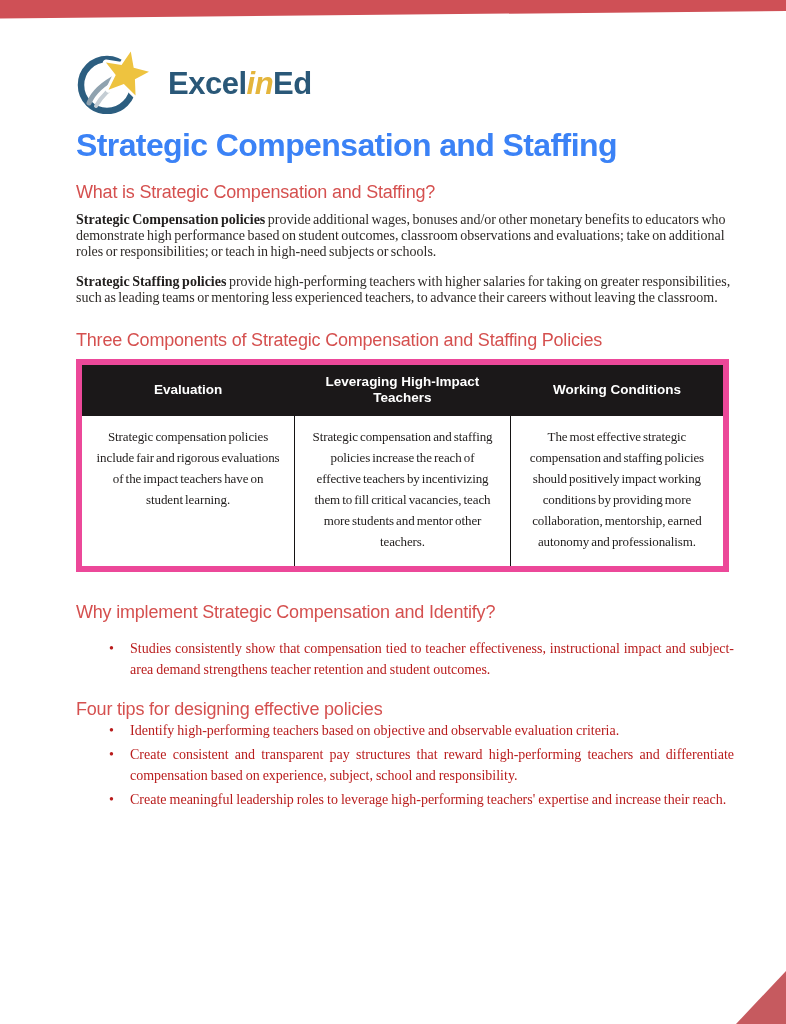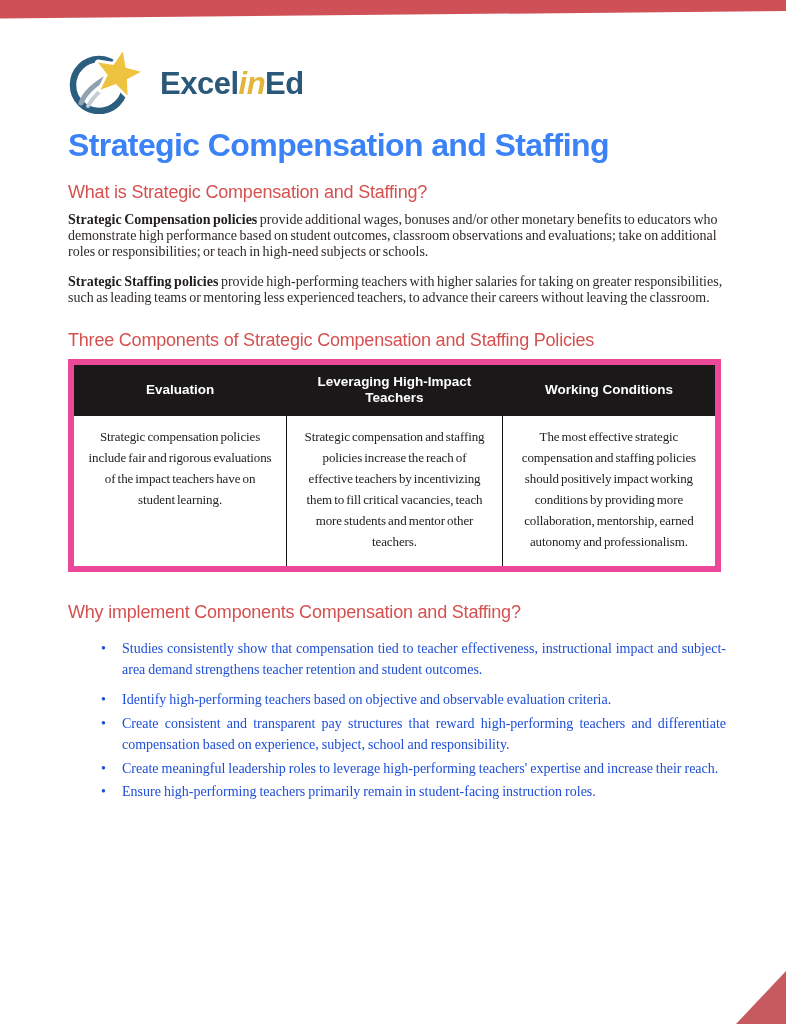--- a/index.html
+++ b/index.html
@@ -25,21 +25,21 @@
   .corner-bottom {
     position: absolute;
     bottom: 0; right: 0;
     width: 50px; height: 53px;
     background: #c65a5f;
     clip-path: polygon(100% 0, 100% 100%, 0 100%);
   }
   
   .content {
     position: absolute;
-    left: 68px;
+    left: 76px;
     top: 0;
     width: 658px;
   }
   
   .logo-row {
     margin-top: 48px;
     height: 66px;
     display: flex;
     align-items: center;
     gap: 10px;
@@ -129,32 +129,32 @@
     margin: 0;
     padding: 0 0 0 33px;
   }
   .bullets li {
     position: relative;
     padding-left: 21px;
     font-size: 14px;
     line-height: 21px;
     text-align: justify;
     word-spacing: -0.5px;
-    color: #1d4ed8;
+    color: #b91c1c;
   }
   .bullets li::before {
     content: "\2022";
     position: absolute;
     left: 0;
     top: 0;
     font-size: 14px;
   }
   .bullets-why { margin-top: 15px; }
   .bullets-why li + li { margin-top: 12px; }
-  .bullets-tips { margin-top: 9px; }
+  .bullets-tips { }
   .bullets-tips li { line-height: 21.5px; }
   .bullets-tips li + li { margin-top: 2px; }
 </style>
 </head>
 <body>
 
 <div class="page">
 
   <div class="band-top"></div>
 
@@ -194,28 +194,28 @@
       </thead>
       <tbody>
         <tr>
           <td>Strategic compensation policies include fair and rigorous evaluations of the impact teachers have on student learning.</td>
           <td>Strategic compensation and staffing policies increase the reach of effective teachers by incentivizing them to fill critical vacancies, teach more students and mentor other teachers.</td>
           <td>The most effective strategic compensation and staffing policies should positively impact working conditions by providing more collaboration, mentorship, earned autonomy and professionalism.</td>
         </tr>
       </tbody>
     </table>
 
-    <h2 class="section-heading h-why">Why implement Components Compensation and Staffing?</h2>
+    <h2 class="section-heading h-why">Why implement Strategic Compensation and Identify?</h2>
     <ul class="bullets bullets-why">
       <li>Studies consistently show that compensation tied to teacher effectiveness, instructional impact and subject-area demand strengthens teacher retention and student outcomes.</li>
     </ul>
 
+    <h2 class="section-heading h-four">Four tips for designing effective policies</h2>
     <ul class="bullets bullets-tips">
       <li>Identify high-performing teachers based on objective and observable evaluation criteria.</li>
       <li>Create consistent and transparent pay structures that reward high-performing teachers and differentiate compensation based on experience, subject, school and responsibility.</li>
       <li>Create meaningful leadership roles to leverage high-performing teachers' expertise and increase their reach.</li>
-      <li>Ensure high-performing teachers primarily remain in student-facing instruction roles.</li>
     </ul>
 
   </div>
 
   <div class="corner-bottom"></div>
 </div>
 
 </body></html>

